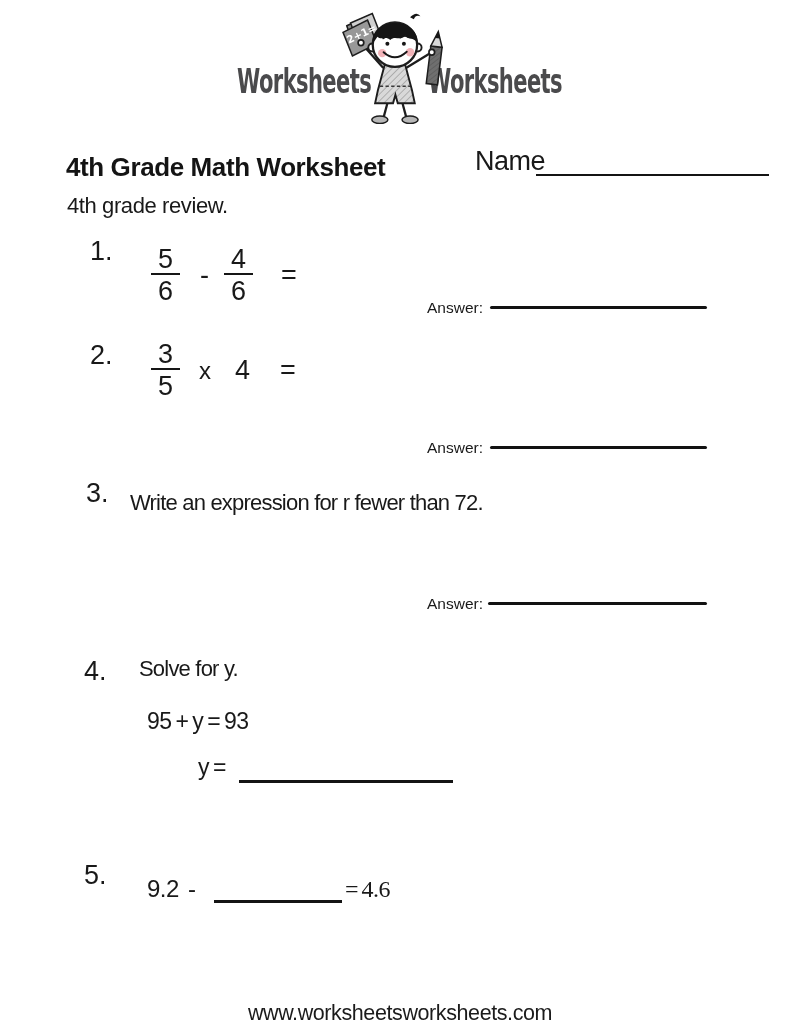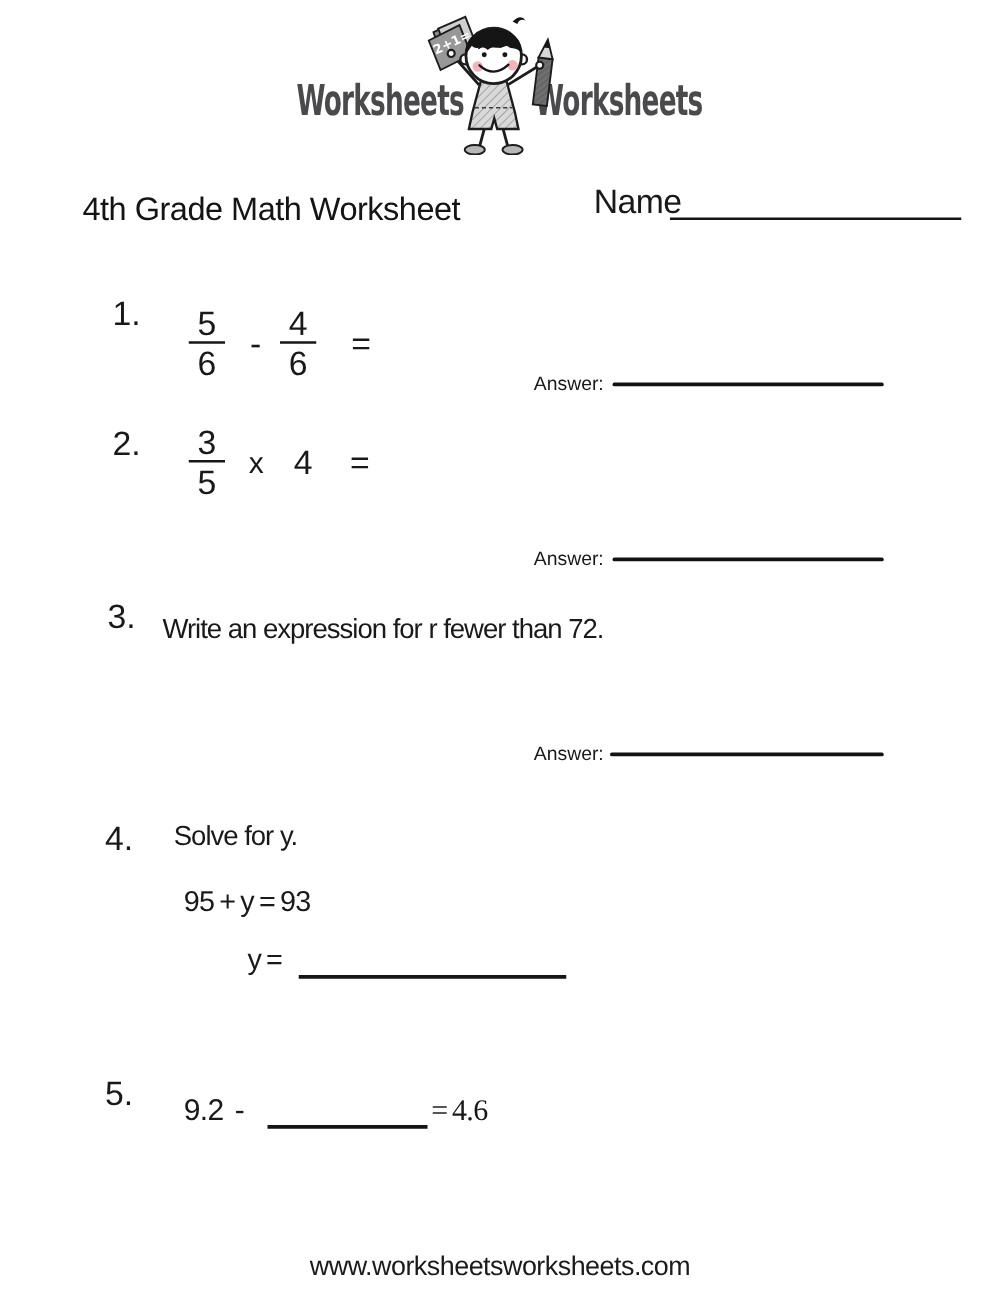--- a/index.html
+++ b/index.html
@@ -23,21 +23,21 @@
     line-height:34px;
     letter-spacing:-1px;
     color:#4a4a4c;
     white-space:nowrap;
   }
   .lw-left{left:155px;transform:scaleX(0.62);transform-origin:right center;}
   .lw-right{left:428px;transform:scaleX(0.62);transform-origin:left center;}
   .logo-svg{position:absolute;left:341px;top:5px;}
 
   
-  .title{font-size:26px;line-height:32px;font-weight:400;letter-spacing:-0.4px;color:#141414;}
+  .title{font-size:26px;line-height:32px;font-weight:700;letter-spacing:-0.4px;color:#141414;}
   .name-label{font-size:27px;line-height:30px;letter-spacing:-0.5px;}
   .name-line{height:2.2px;background:#141414;}
   .subtitle{font-size:22px;line-height:26px;letter-spacing:-0.4px;}
 
   
   .pnum{font-size:27px;line-height:30px;}
   .eqrow{position:absolute;display:flex;align-items:center;}
   .frac{display:inline-flex;flex-direction:column;align-items:center;font-size:27px;}
   .frac .fnum{line-height:24px;padding:0 7px 2px 7px;border-bottom:2.5px solid #161616;}
   .frac .fden{line-height:24px;padding-top:4px;}
@@ -121,20 +121,21 @@
       <circle cx="73" cy="50" r="4.4" fill="#f2b4b9"></circle>
       <path d="M 45 50 Q 57 61 69.5 49.5" fill="none" stroke="#161616" stroke-width="2" stroke-linecap="round"></path>
     </svg>
   </div>
 
   <div class="abs title" style="left:66px;top:151px;">4th Grade Math Worksheet</div>
 
   <div class="abs name-label" style="left:475px;top:146px;">Name</div>
   <div class="abs name-line" style="left:536px;top:174px;width:233px;"></div>
 
+  <div class="abs subtitle" style="left:67px;top:193px;">4th grade review.</div>
 
   <div class="abs pnum" style="left:90px;top:236px;">1.</div>
   <div class="eqrow" style="left:151px;top:247px;">
     <span class="frac">
       <span class="fnum">5</span>
       <span class="fden">6</span>
     </span>
     <span class="op" style="margin-left:20px;">-</span>
     <span class="frac" style="margin-left:15px;">
       <span class="fnum">4</span>

